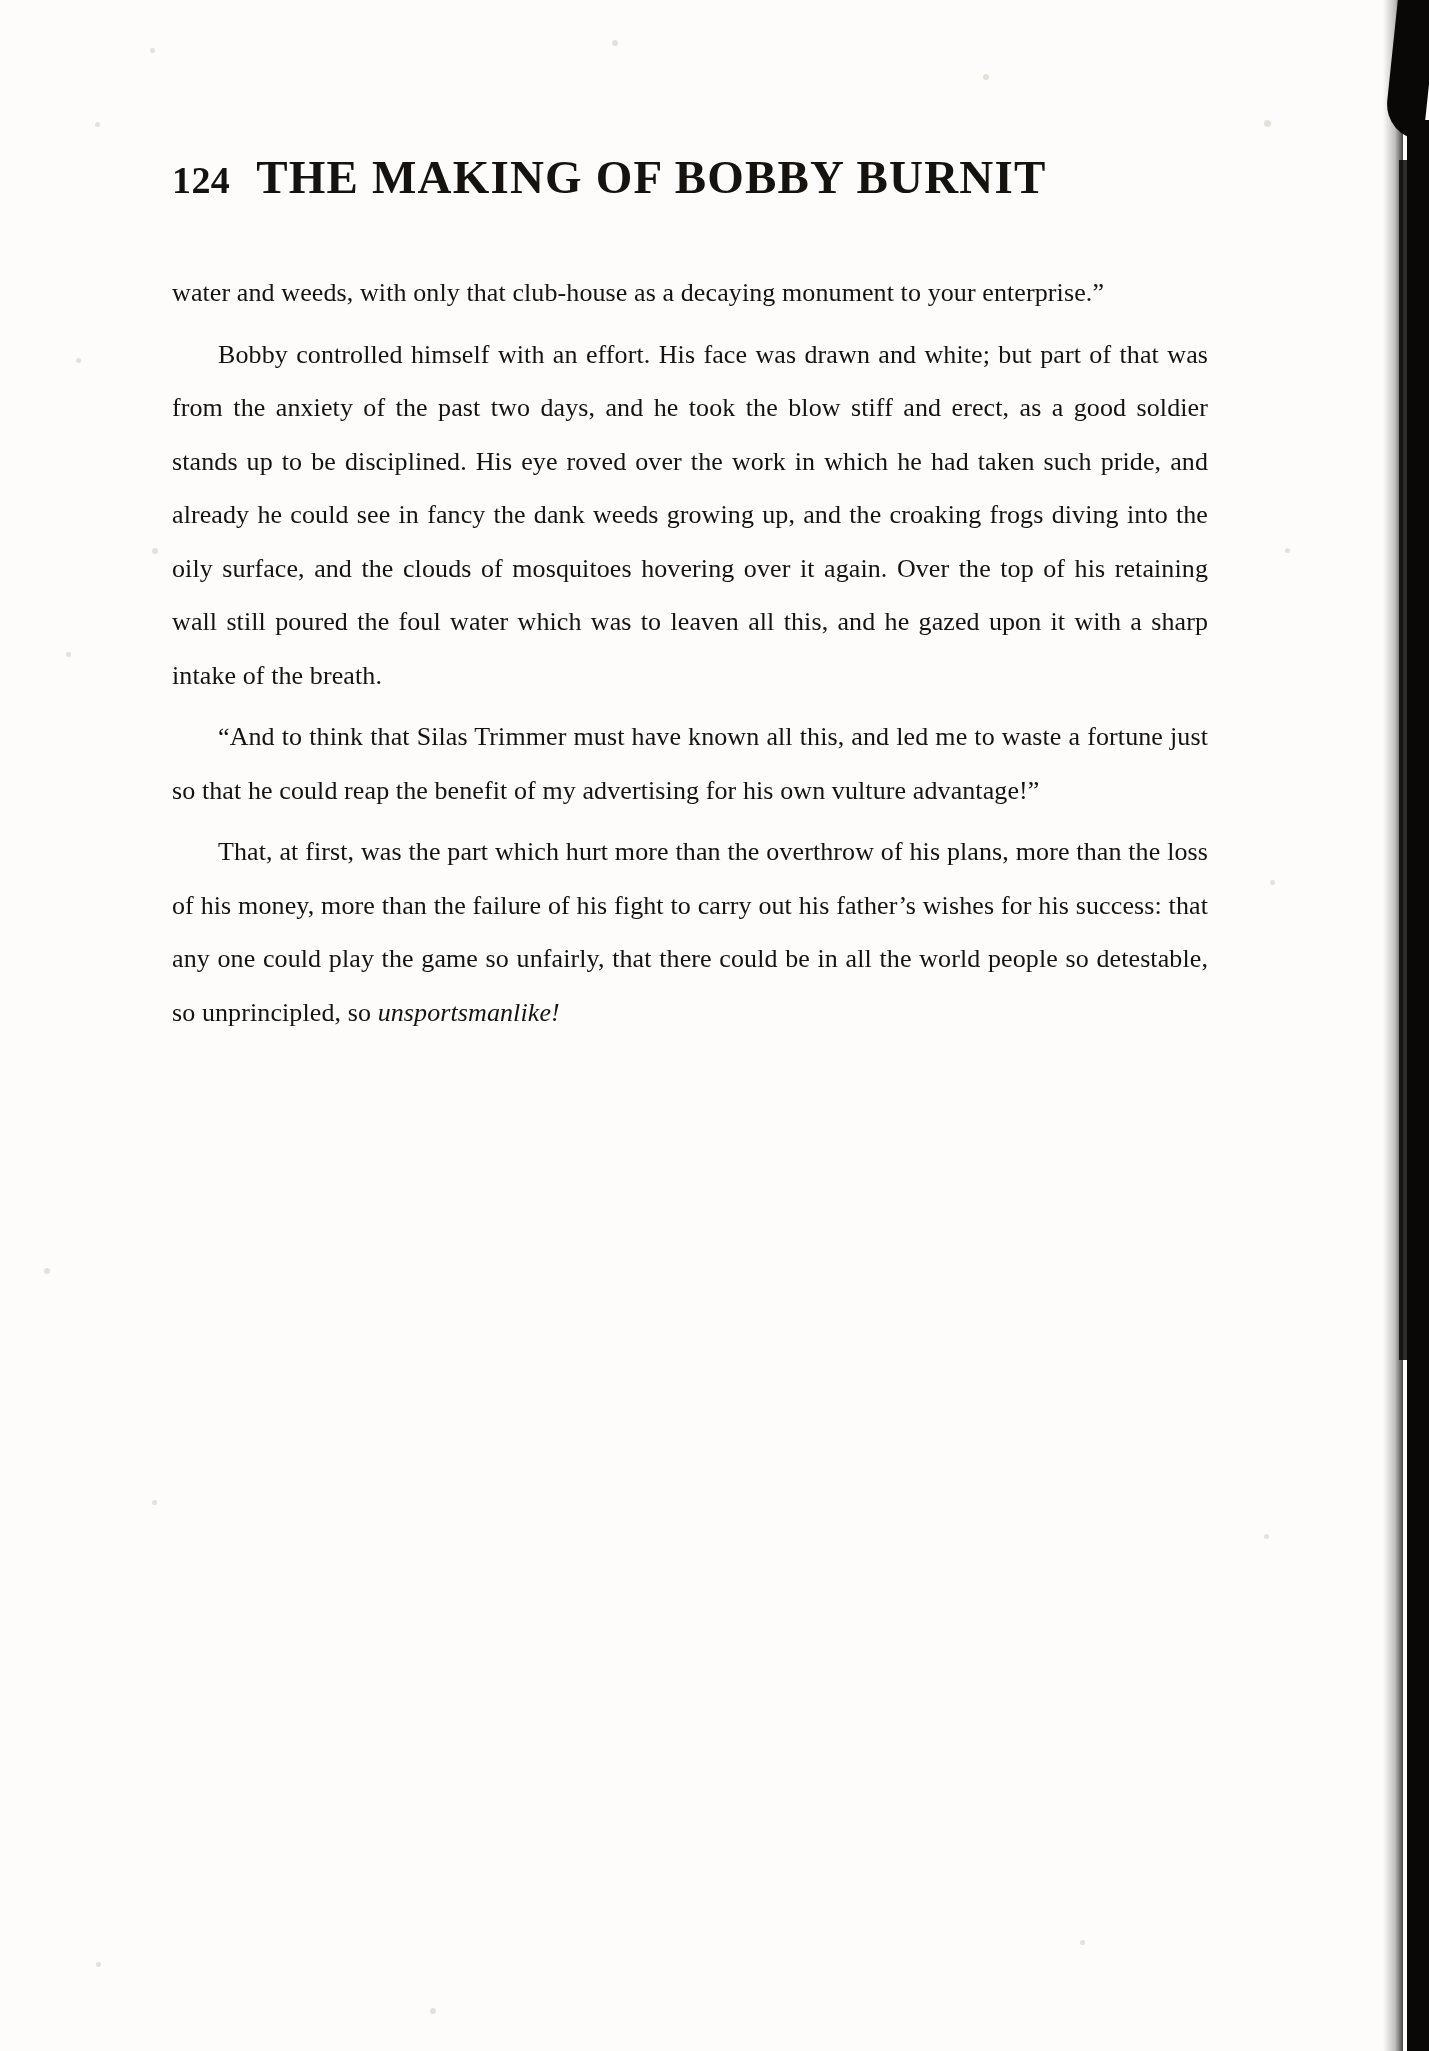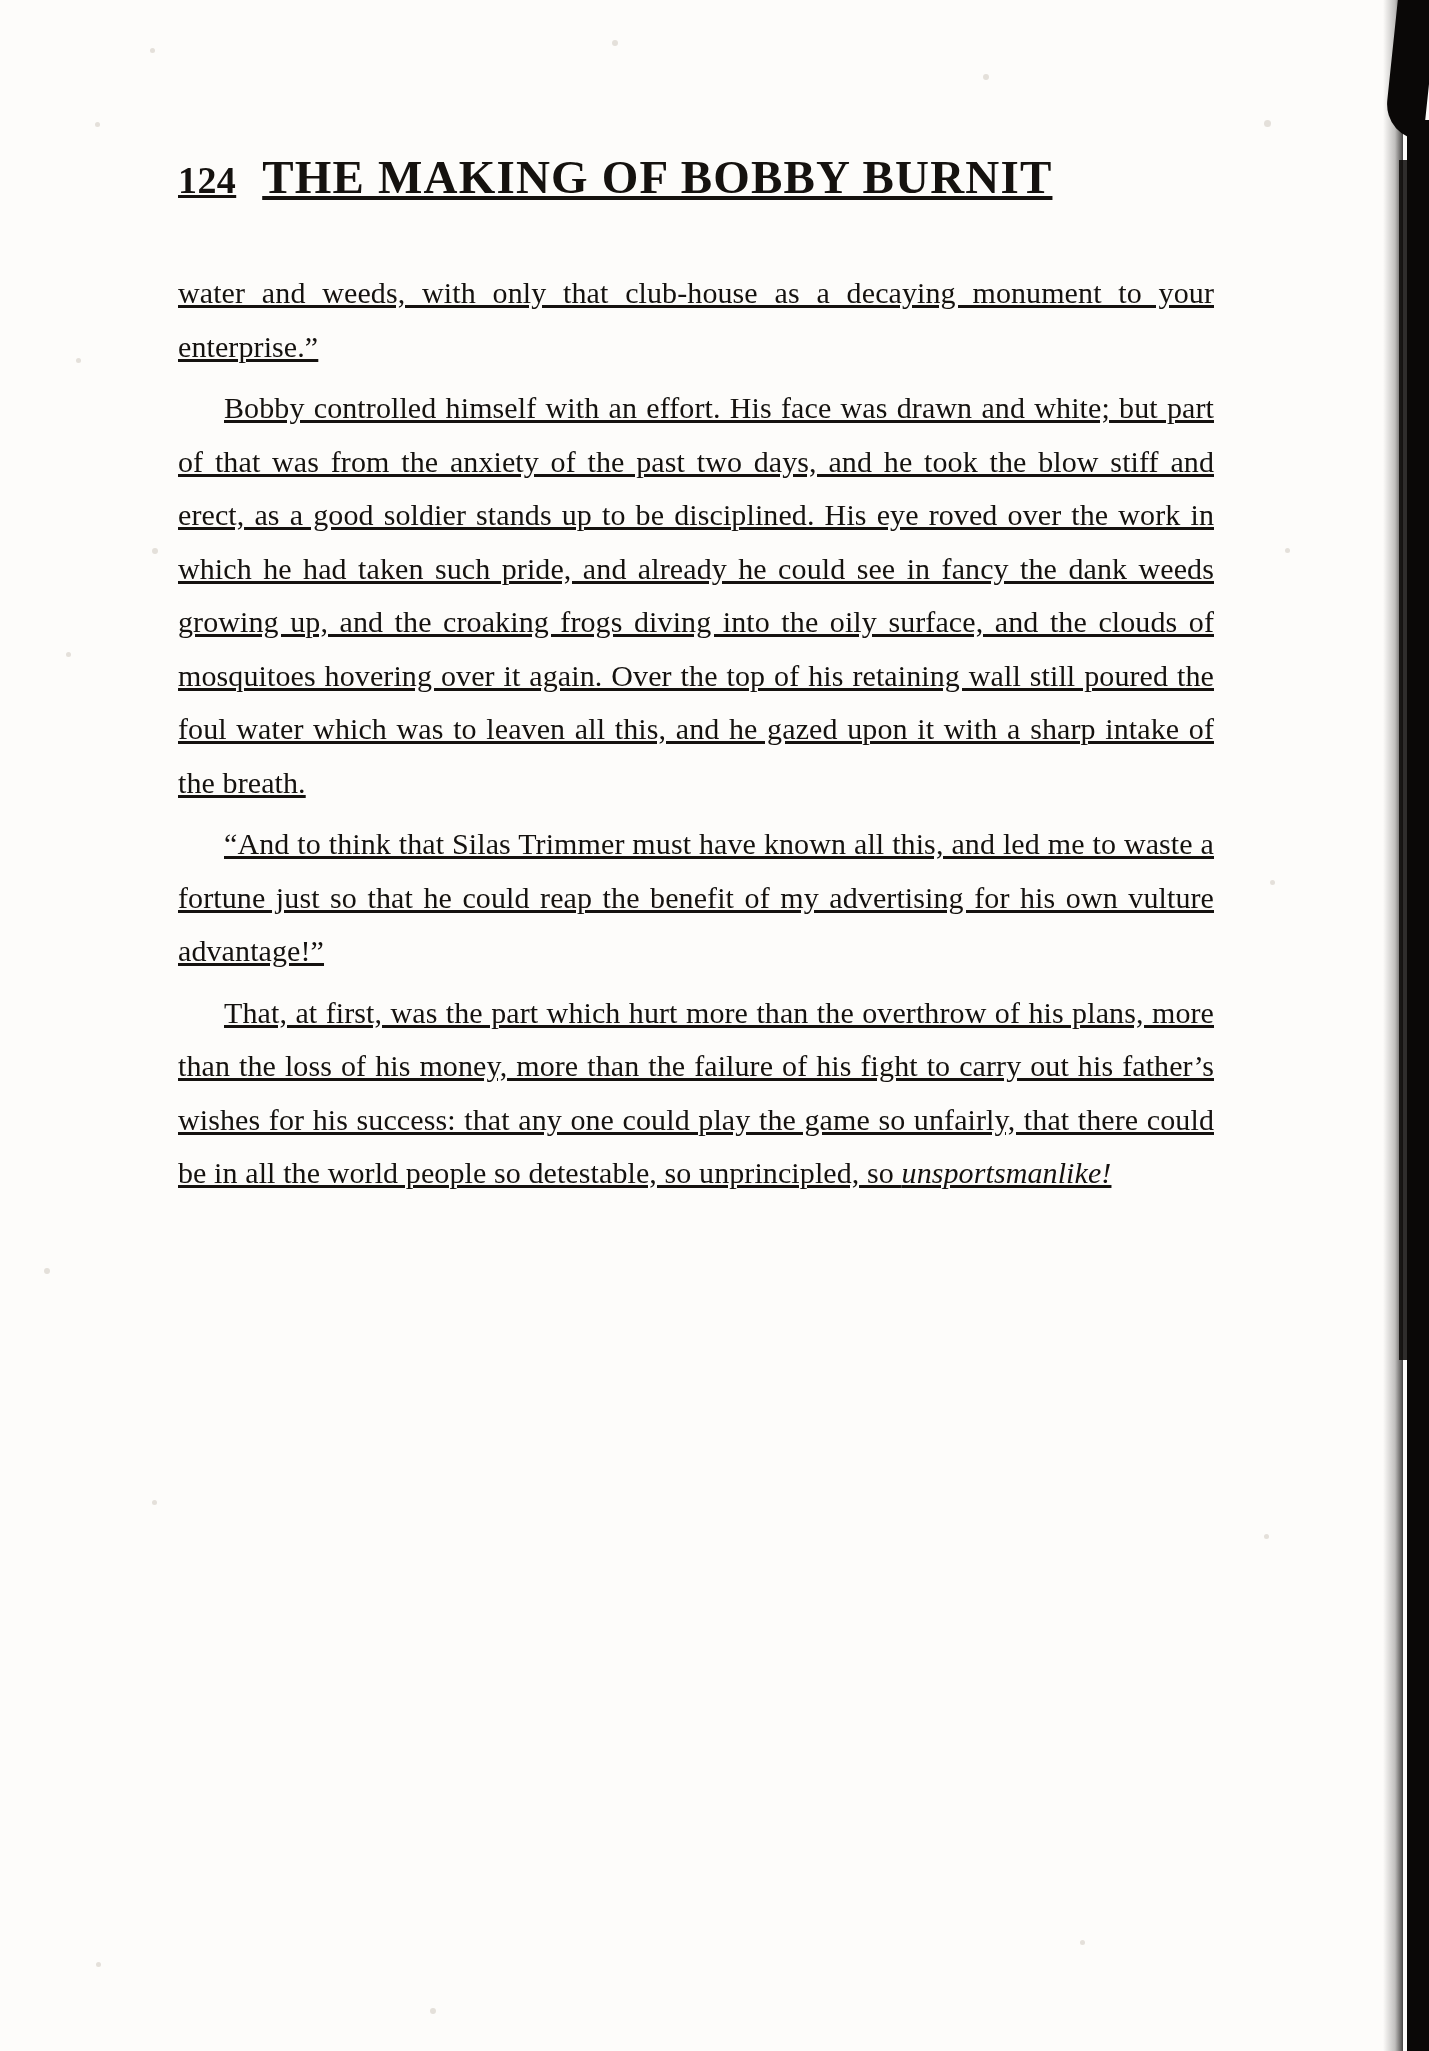--- a/index.html
+++ b/index.html
@@ -52,24 +52,23 @@
     left: 56px; top: 1380px; width: 20px; height: 680px;
   }
   .gutter .fade {
     position: absolute;
     left: 26px; top: 0; width: 20px; height: 2051px;
     background: linear-gradient(to right, rgba(10,8,7,0) 0%, rgba(10,8,7,.25) 60%, rgba(10,8,7,.75) 100%);
   }
 
   .content {
     position: absolute;
-    left: 178px;
+    left: 172px;
     top: 150px;
     width: 1036px;
-    text-decoration: underline;
   }
 
   .page-header {
     display: flex;
     align-items: baseline;
     font-size: 40px;
     letter-spacing: .4px;
     font-weight: 700;
     white-space: nowrap;
     margin-bottom: 62px;
@@ -80,21 +79,21 @@
     margin-right: 26px;
   }
   .running-head {
     font-size: 47px;
     font-weight: 700;
     letter-spacing: 1.2px;
   }
 
   p.body {
     margin: 0;
-    font-size: 30px;
+    font-size: 26px;
     line-height: 53.5px;
     text-align: justify;
     text-justify: inter-word;
     hyphens: none;
     letter-spacing: .1px;
   }
   p.body.indent {
     text-indent: 46px;
     margin-top: 8px;
   }

